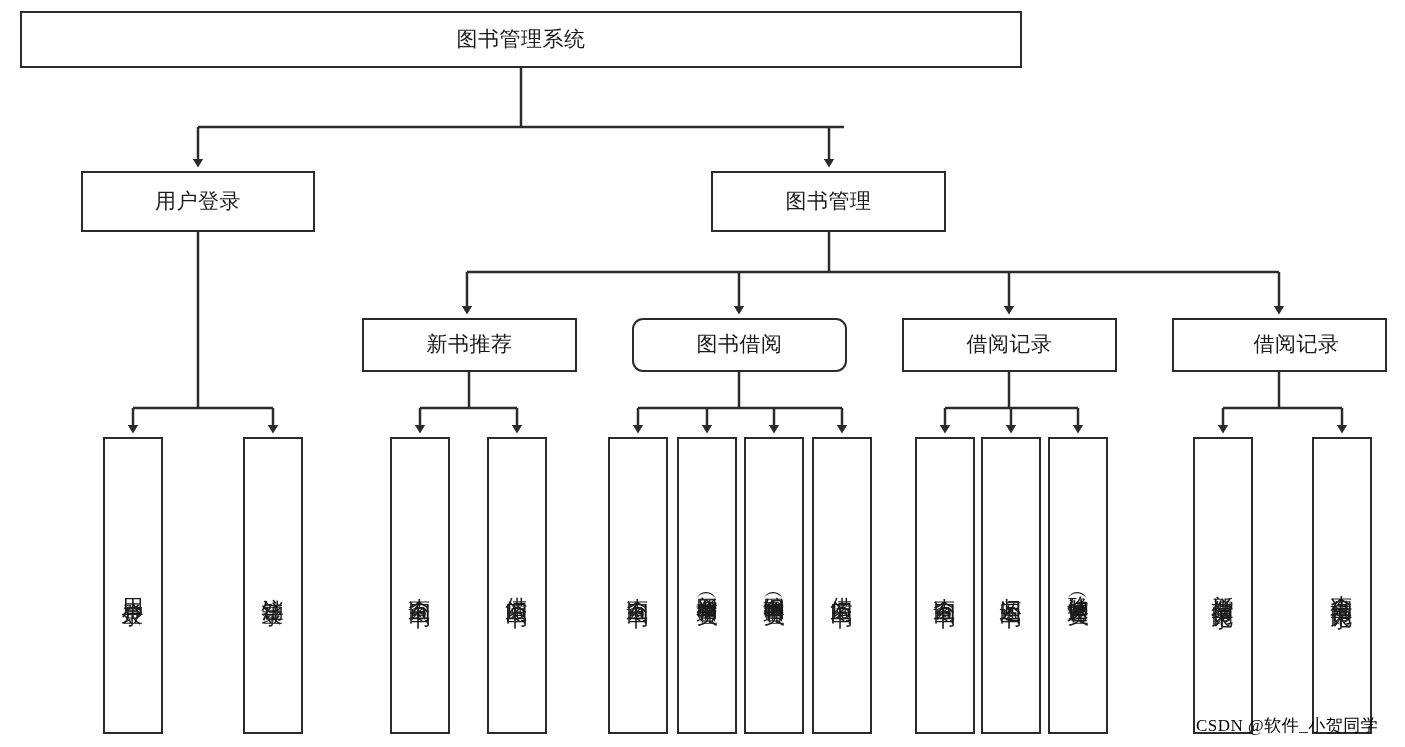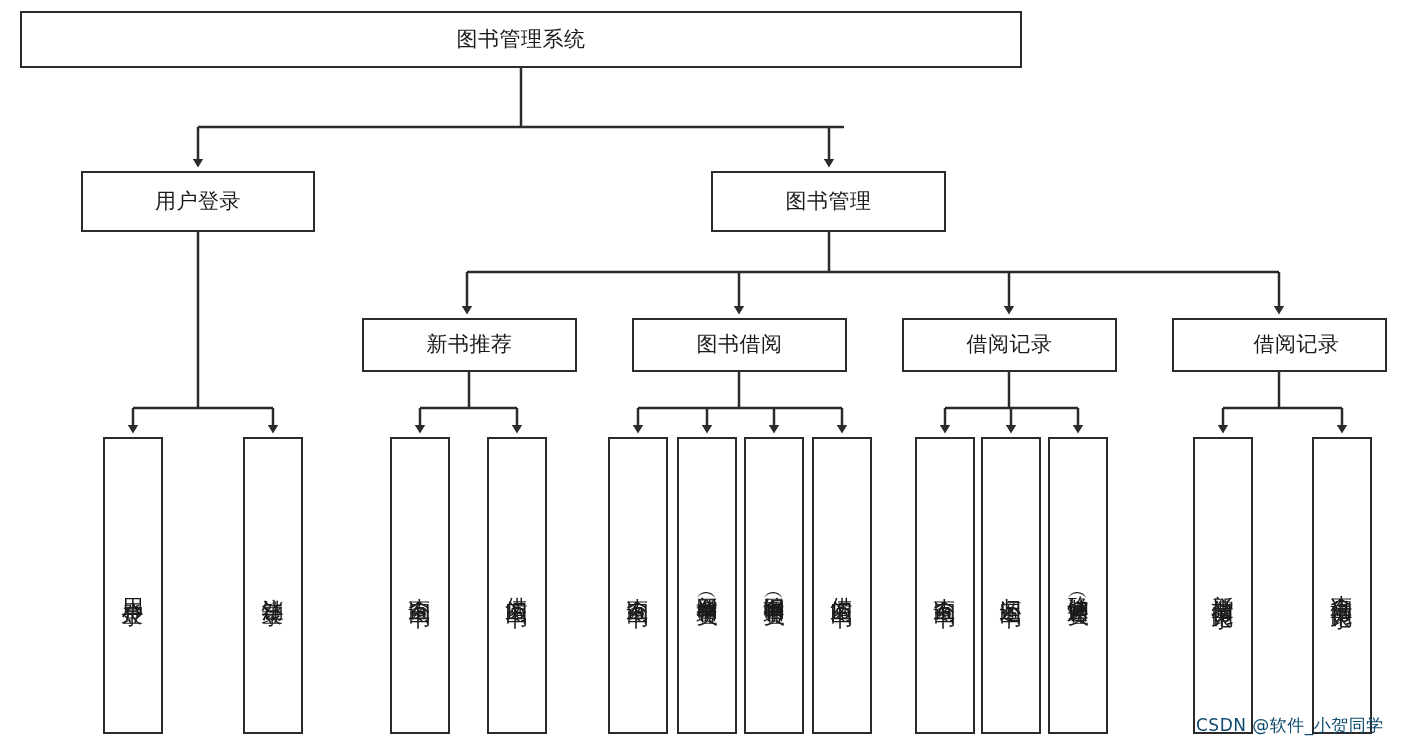--- a/index.html
+++ b/index.html
@@ -132,21 +132,21 @@
   <div class="node horiz" id="node-l2-0" style="left: 81px; top: 171px; width: 234px; height: 61px;">
     <span class="label">用户登录</span>
   </div>
   <div class="node horiz" id="node-l3-0" style="left: 362px; top: 318px; width: 215px; height: 54px;">
     <span class="label">新书推荐</span>
   </div>
 
   <div class="node horiz" id="node-l2-1" style="left: 711px; top: 171px; width: 235px; height: 61px;">
     <span class="label">图书管理</span>
   </div>
-  <div class="node horiz" id="node-l3-1" style="left: 632px; top: 318px; width: 215px; height: 54px;">
+  <div class="node horiz" id="node-l3-1" style="left: 632px; top: 318px; width: 215px; height: 54px; border-radius: 11px;">
     <span class="label">图书借阅</span>
   </div>
   <div class="node horiz" id="node-l3-2" style="left: 902px; top: 318px; width: 215px; height: 54px;">
     <span class="label">借阅记录</span>
   </div>
   <div class="node horiz" id="node-l3-3" style="left: 1172px; top: 318px; width: 215px; height: 54px; padding-left: 34px;">
     <span class="label">借阅记录</span>
   </div>
 
   <div class="node vert" id="node-leaf-0" style="left: 103px; top: 437px; width: 60px; height: 297px;">
@@ -182,14 +182,14 @@
   <div class="node vert long" id="node-leaf-10" style="left: 1048px; top: 437px; width: 60px; height: 297px;">
     <span class="label">确认归还（管理员）</span>
   </div>
   <div class="node vert" id="node-leaf-11" style="left: 1193px; top: 437px; width: 60px; height: 297px;">
     <span class="label">新增借阅记录</span>
   </div>
   <div class="node vert" id="node-leaf-12" style="left: 1312px; top: 437px; width: 60px; height: 297px;">
     <span class="label">查询借阅记录</span>
   </div>
 
-  <div class="watermark" style="left: 1196px; top: 714px; color: #0c4a6e;">CSDN @软件_小贺同学</div>
+  <div class="watermark" style="left: 1196px; top: 714px; color: #000000; font-family: Liberation Serif, serif;">CSDN @软件_小贺同学</div>
 </div>
 
 </body></html>

